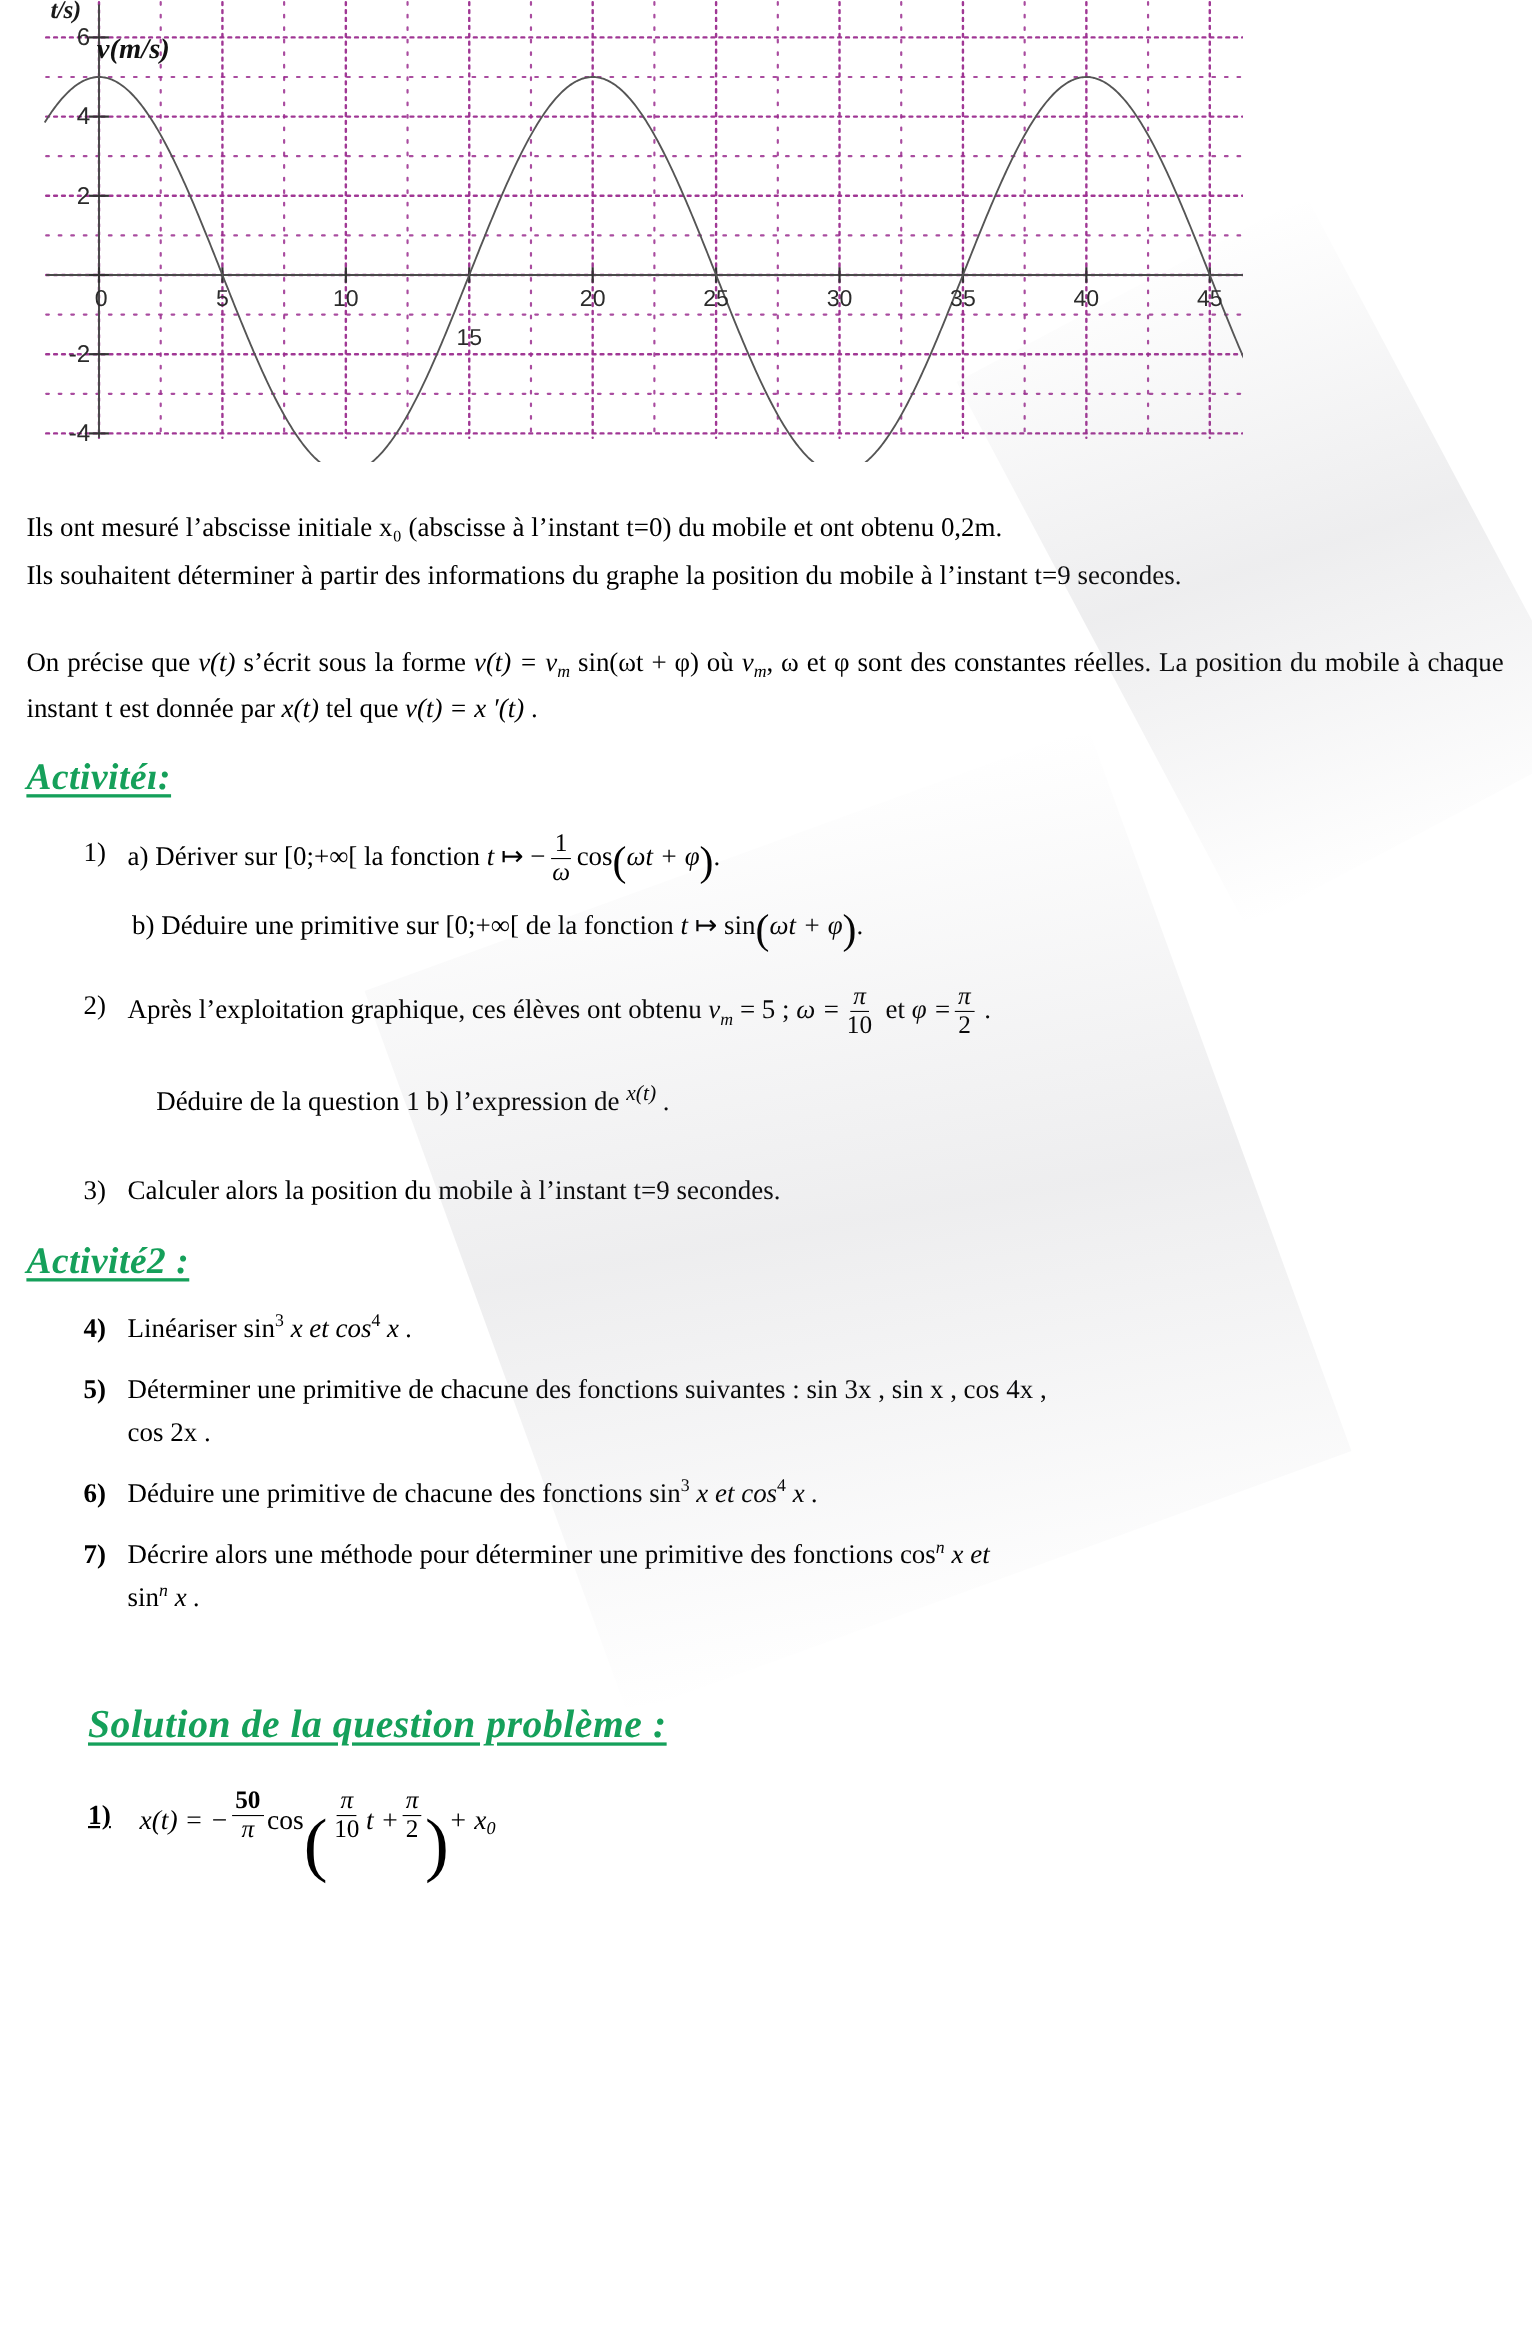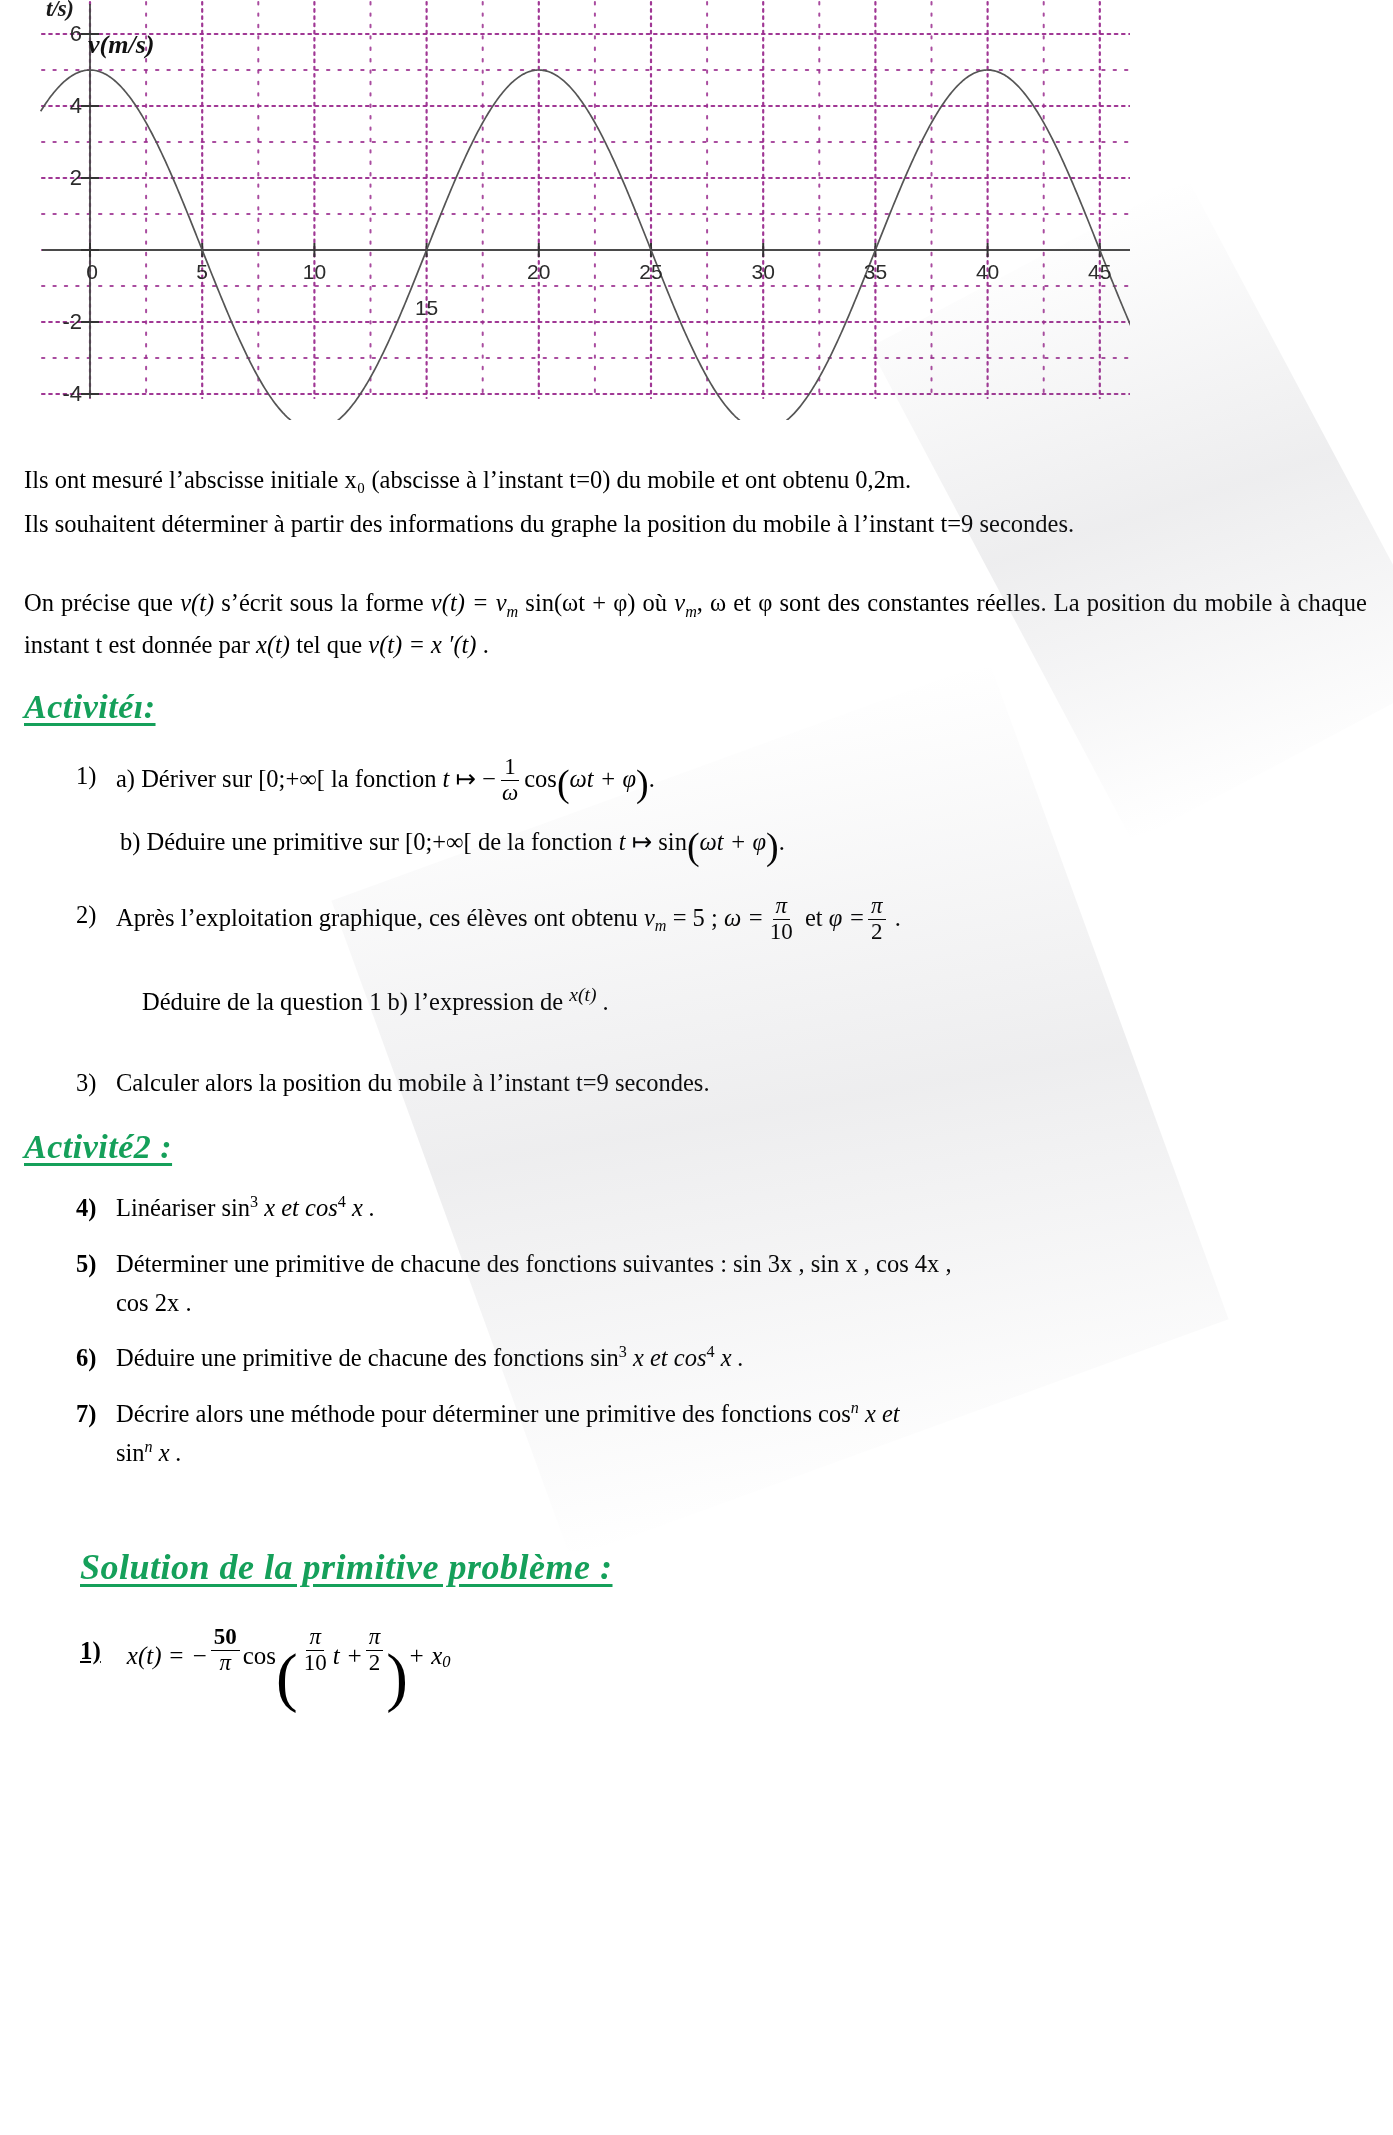--- a/index.html
+++ b/index.html
@@ -361,21 +361,21 @@
         </div>
         <div>
           <span>sin</span><span class="sup mi">n</span><span class="mi"> x .</span>
         </div>
       </div>
     </div>
 
     <div class="gap-lg"></div>
 
     
-    <div class="heading-green big">Solution de la primitive problème :</div>
+    <div class="heading-green big">Solution de la question problème :</div>
 
     <div class="soln-row">
       <div class="soln-num">1)</div>
       <div class="soln-eq">
         <span class="mi">x(t) = −</span>
           <span class="mf">
             <span class="num" style="font-weight:bold">50</span>
             <span class="den mi">π</span>
           </span>
           <span>cos</span>

